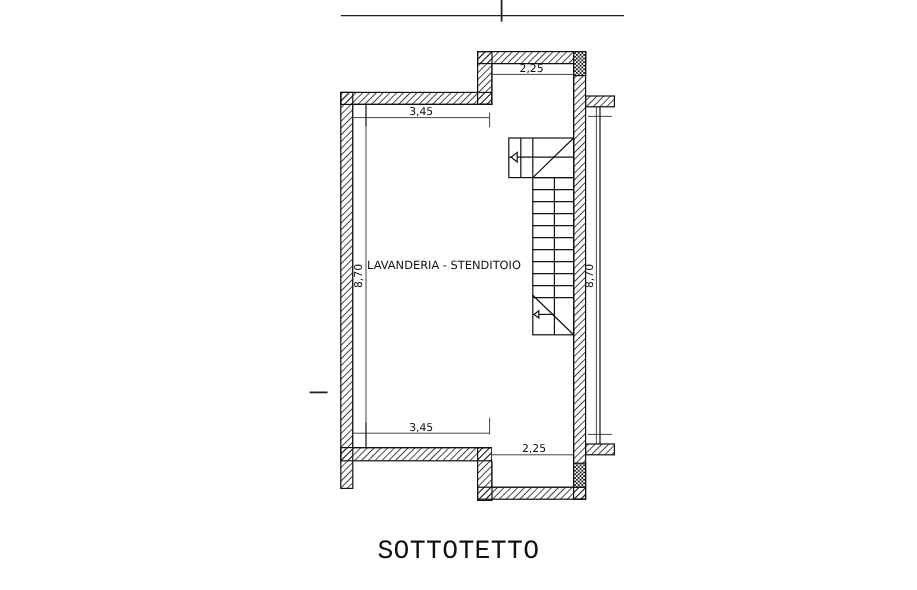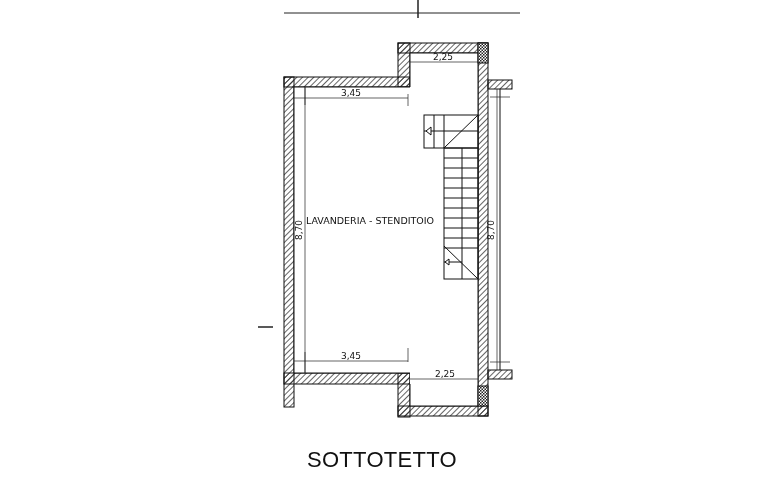--- a/index.html
+++ b/index.html
@@ -1,20 +1,20 @@
 <!DOCTYPE html>
 <html><head>
   <meta charset="utf-8">
   <style>
     html, body { margin: 0; padding: 0; background: #ffffff; }
     body { width: 764px; height: 492px; position: relative; overflow: hidden; font-family: "DejaVu Sans", sans-serif; }
     #plan { position: absolute; left: 0; top: 0; width: 764px; height: 492px; }
     .dim { font-family: "DejaVu Sans", sans-serif; font-size: 9px; fill: #111; }
     .room { font-family: "DejaVu Sans", sans-serif; font-size: 9.5px; fill: #111; }
-    #title { position: absolute; left: 0; top: 447px; width: 764px; text-align: center; font-family: Liberation Sans, sans-serif; font-size: 22px; color: #111; letter-spacing: 0.3px; }
+    #title { position: absolute; left: 0; top: 447px; width: 764px; text-align: center; font-family: Liberation Mono, monospace; font-size: 22px; color: #111; letter-spacing: 0.3px; }
   </style>
 </head>
 <body>
 
 <svg id="plan" viewBox="0 0 764 492" xmlns="http://www.w3.org/2000/svg">
   <defs>
     <pattern id="hatch" patternUnits="userSpaceOnUse" width="4" height="4" patternTransform="rotate(45)">
       <line x1="0" y1="0" x2="0" y2="4" stroke="#222" stroke-width="1.4"></line>
     </pattern>
     <pattern id="cross" patternUnits="userSpaceOnUse" width="3" height="3">

